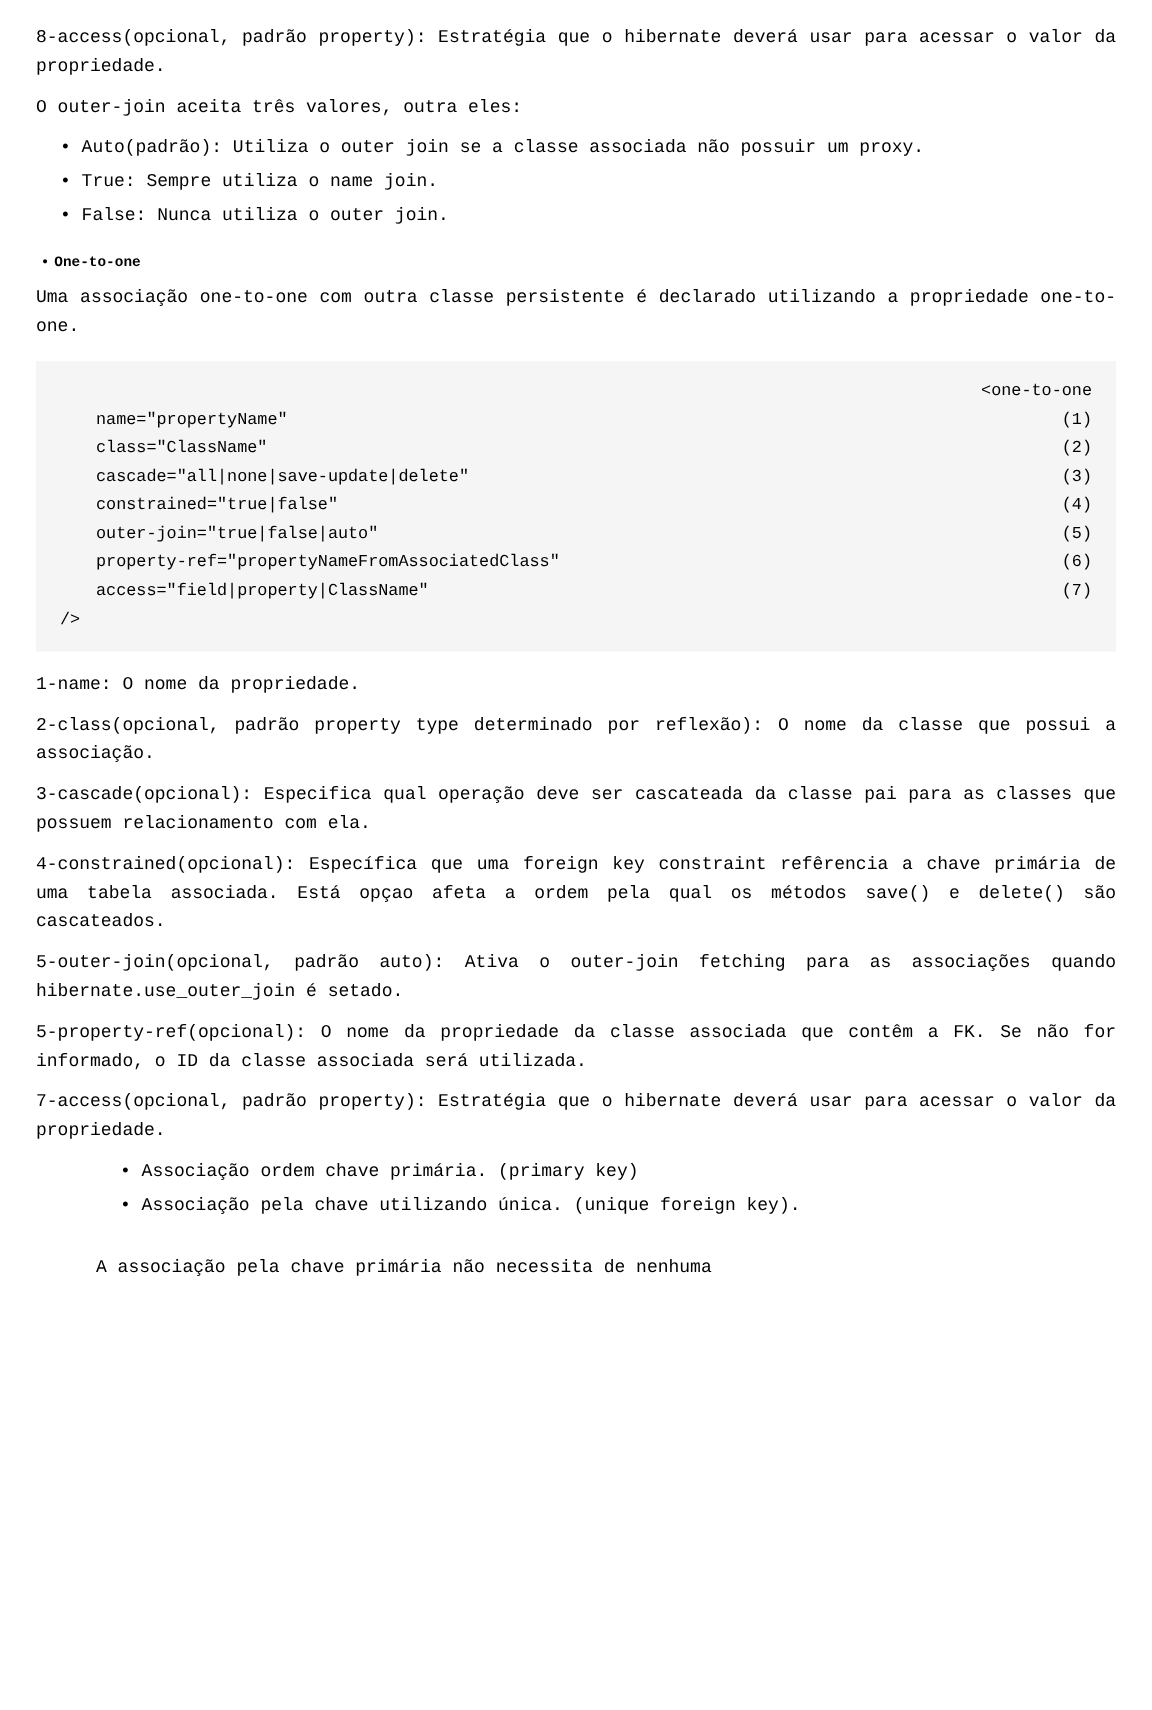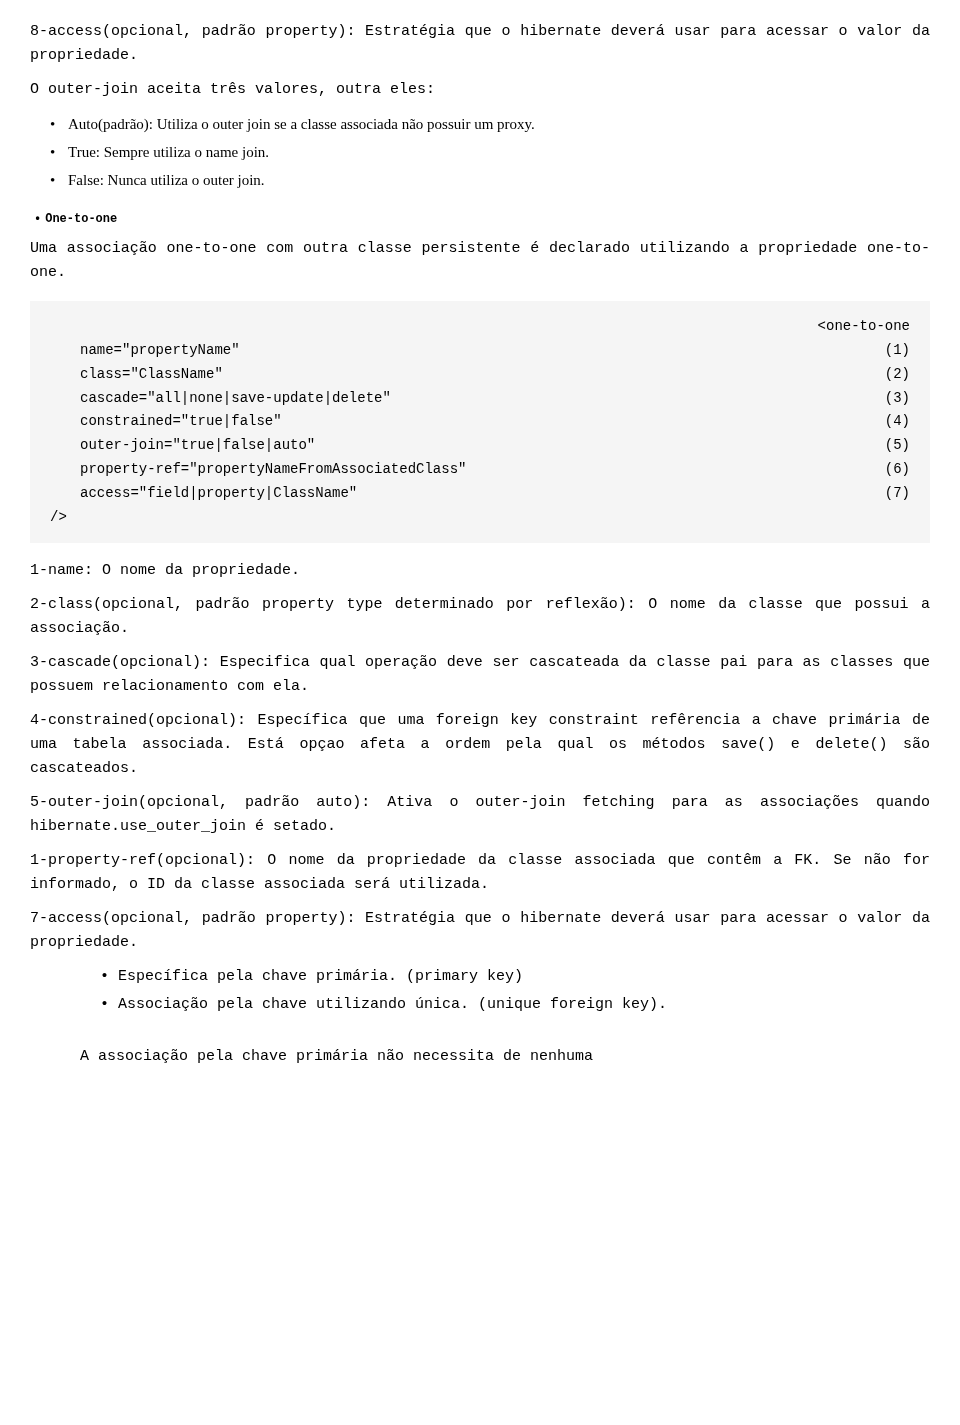--- a/index.html
+++ b/index.html
@@ -25,21 +25,20 @@
     }
     .bullet-list {
       margin: 8px 0 8px 20px;
       list-style: none;
     }
     .bullet-list li {
       position: relative;
       padding-left: 18px;
       margin-bottom: 4px;
       text-align: justify;
-      font-family: Liberation Serif, serif;
     }
     .bullet-list li::before {
       content: '•';
       position: absolute;
       left: 0;
     }
     .section-title {
       font-weight: bold;
       font-size: 12px;
       margin: 18px 0 8px 4px;
@@ -154,25 +153,25 @@
     <div class="close-tag">
       <span>/&gt;</span>
     </div>
   </div>
 
   <p class="paragraph">1-name: O nome da propriedade.</p>
   <p class="paragraph">2-class(opcional, padrão property type determinado por reflexão): O nome da classe que possui a associação.</p>
   <p class="paragraph">3-cascade(opcional): Especifica qual operação deve ser cascateada da classe pai para as classes que possuem relacionamento com ela.</p>
   <p class="paragraph">4-constrained(opcional): Específica que uma foreign key constraint refêrencia a chave primária de uma tabela associada. Está opçao afeta a ordem pela qual os métodos save() e delete() são cascateados.</p>
   <p class="paragraph">5-outer-join(opcional, padrão auto): Ativa o outer-join fetching para as associações quando hibernate.use_outer_join é setado.</p>
-  <p class="paragraph">1-property-ref(opcional): O nome da propriedade da classe associada que contêm a FK. Se não for informado, o ID da classe associada será utilizada.</p>
+  <p class="paragraph">5-property-ref(opcional): O nome da propriedade da classe associada que contêm a FK. Se não for informado, o ID da classe associada será utilizada.</p>
   <p class="paragraph">7-access(opcional, padrão property): Estratégia que o hibernate deverá usar para acessar o valor da propriedade.</p>
 
 
   <ul class="indented-list">
-    <li>Específica pela chave primária. (primary key)</li>
+    <li>Associação ordem chave primária. (primary key)</li>
     <li>Associação pela chave utilizando única. (unique foreign key).</li>
   </ul>
 
   <br>
   <p class="indented-para">A associação pela chave primária não necessita de nenhuma</p>
 
 </div>
 
 </body></html>

